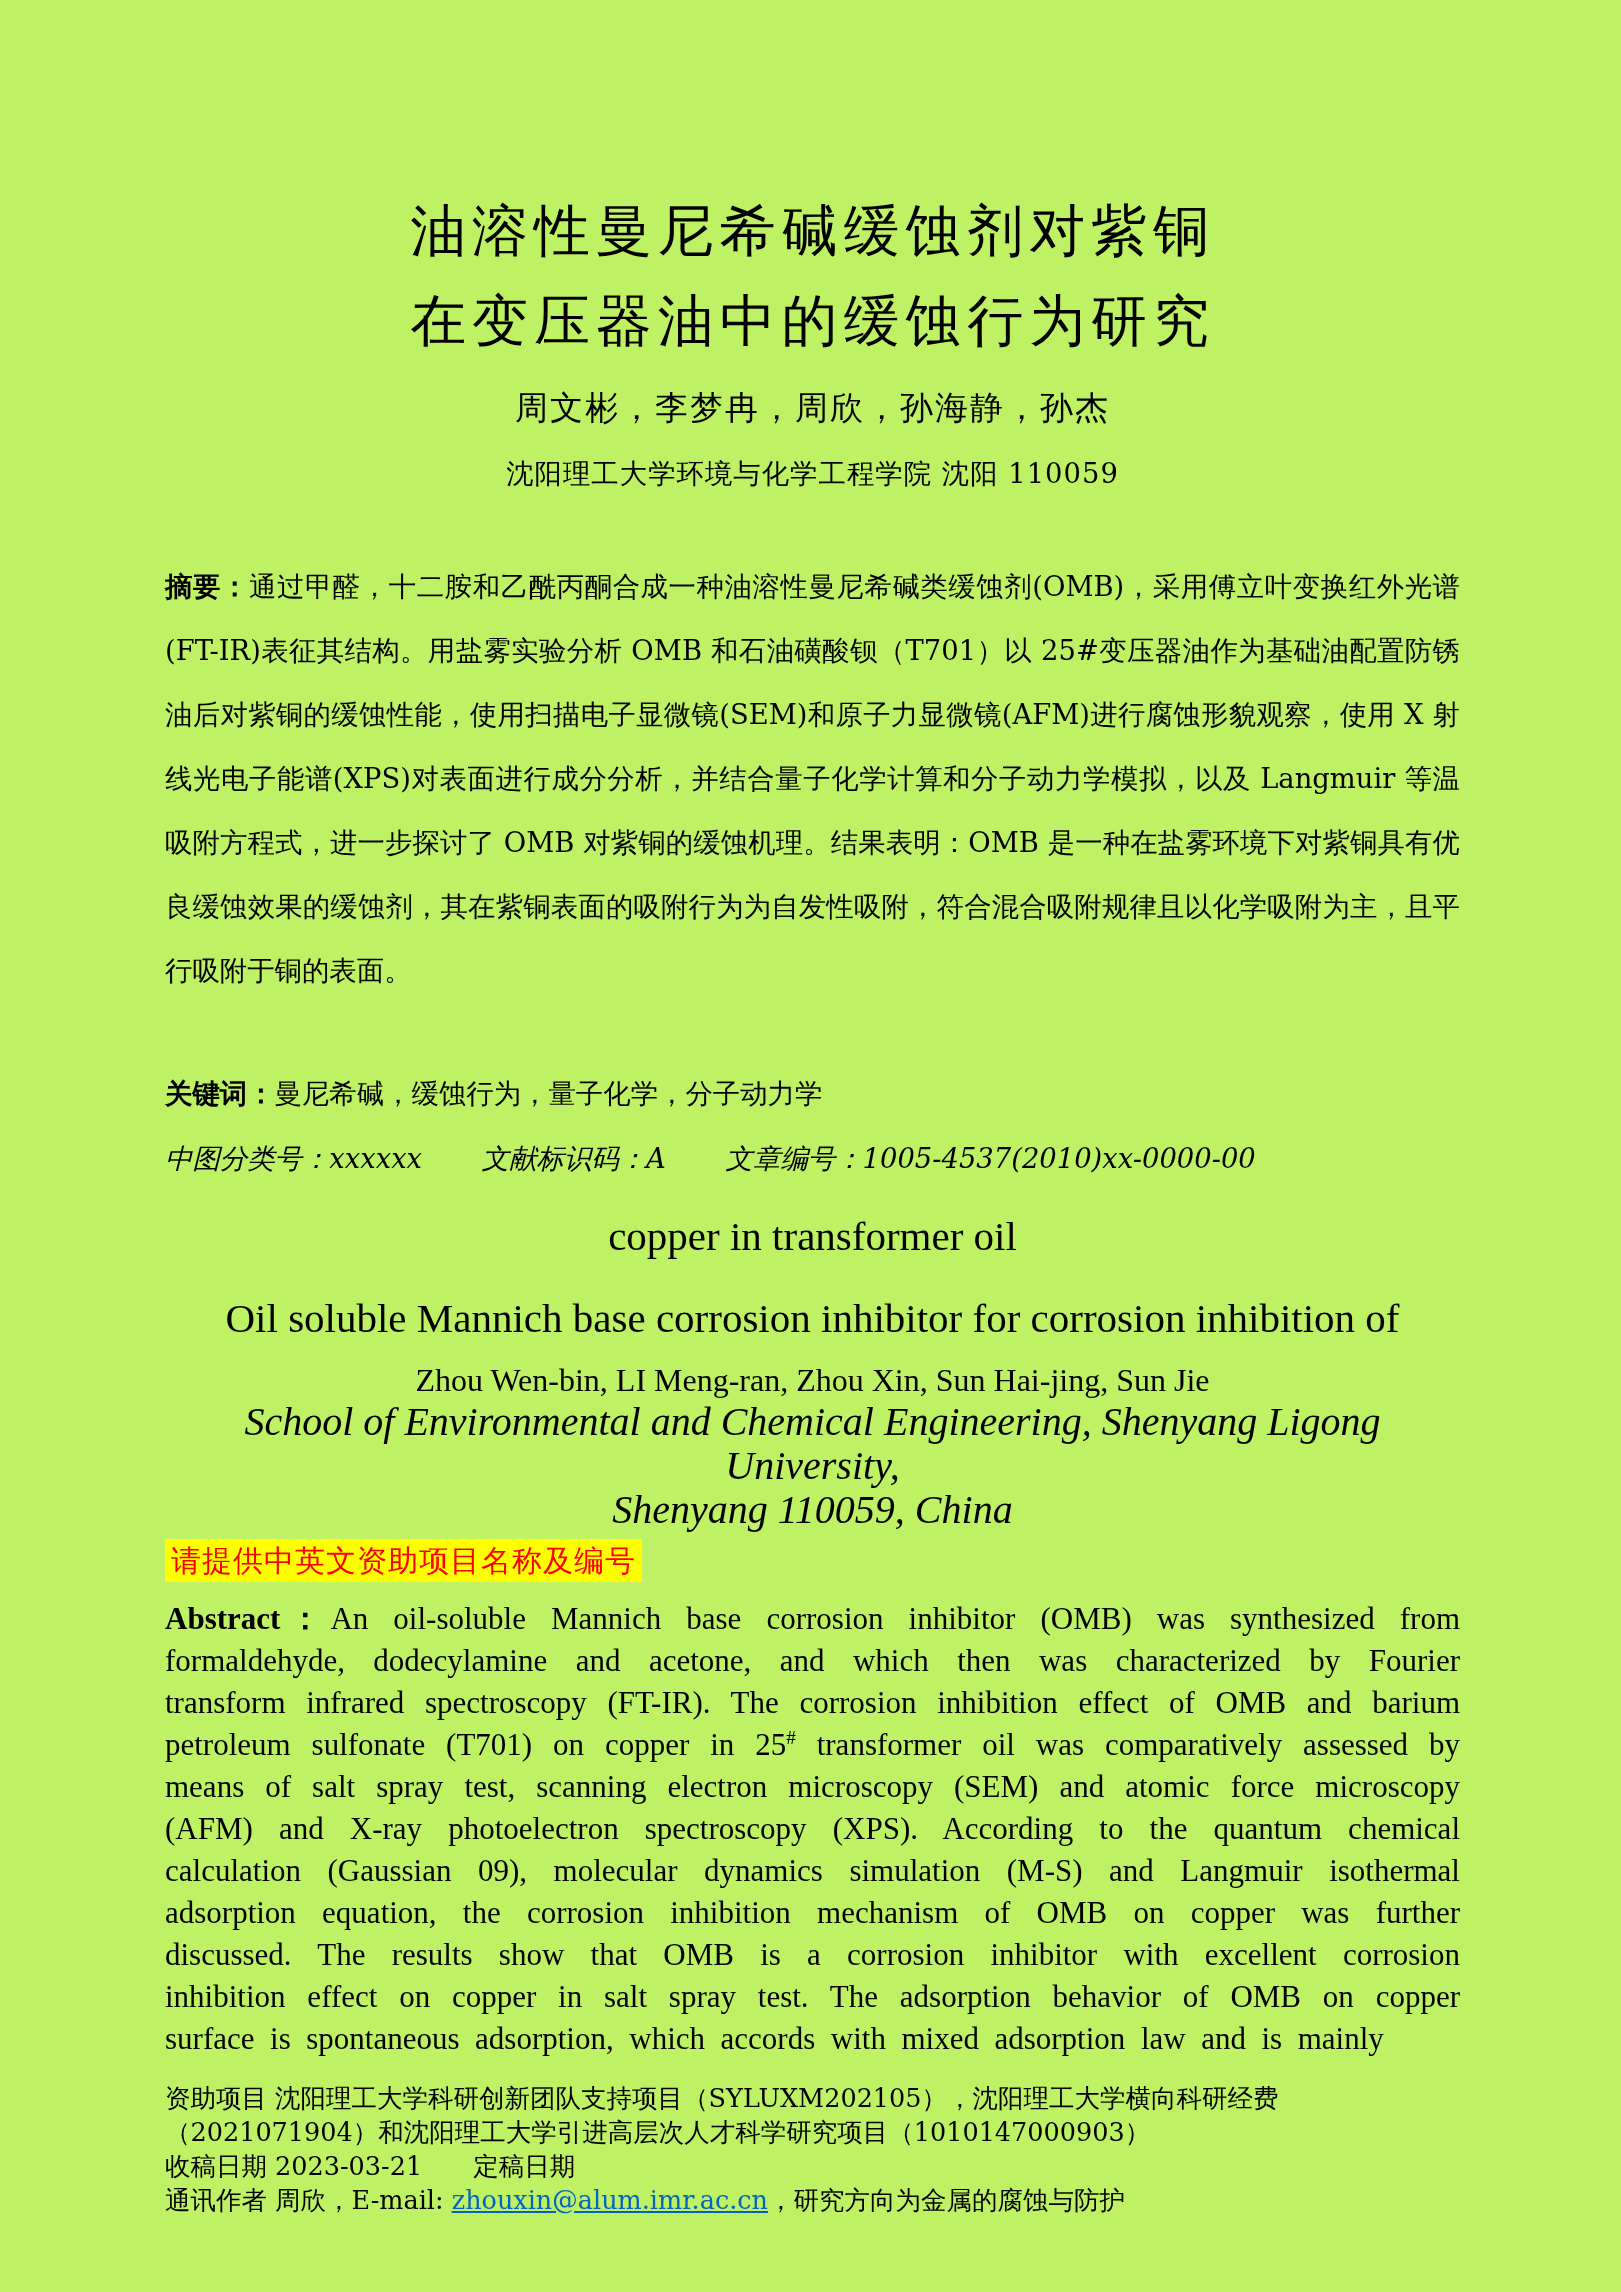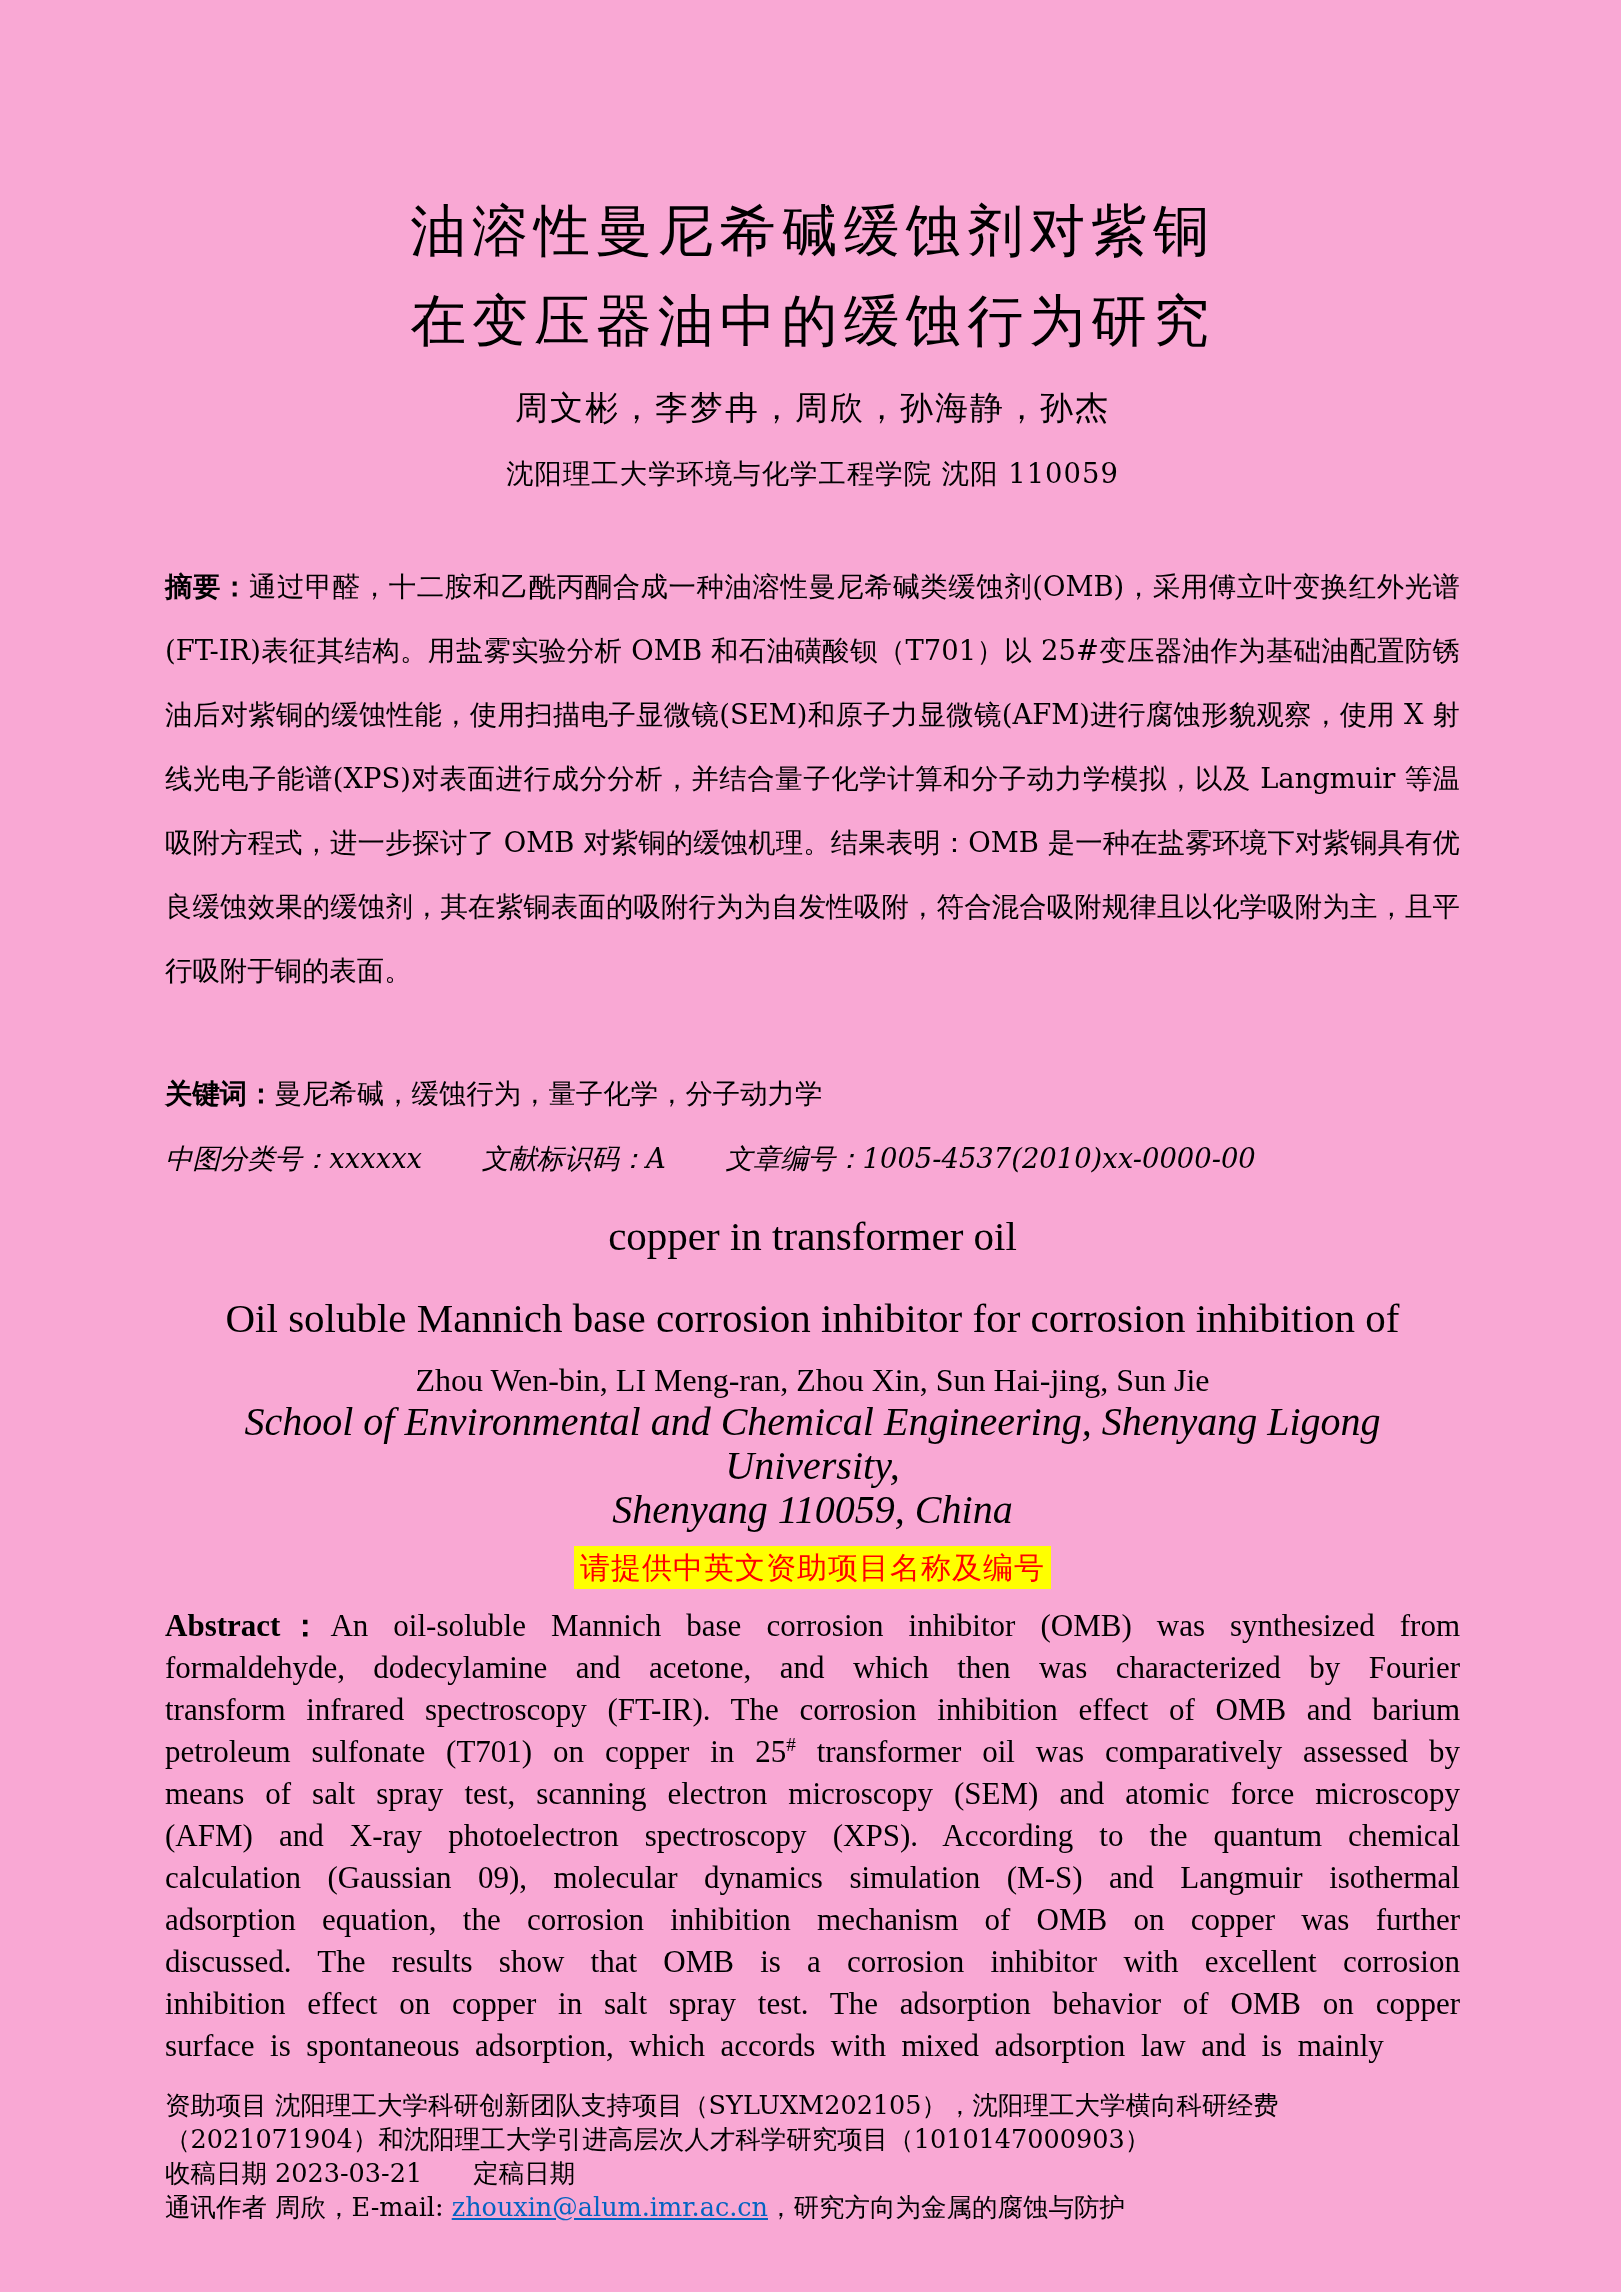--- a/index.html
+++ b/index.html
@@ -1,34 +1,34 @@
 <!DOCTYPE html>
 <html><head>
 <meta charset="utf-8">
 <style>
   html,body { margin:0; padding:0; background:#ffffff; }
   .page {
-    width:1621px; height:2293px; background:#f9a8d4; color:#000000;
+    width:1621px; height:2293px; background:#bef264; color:#000000;
     box-sizing:border-box; padding:186px 161px 0 165px;
     font-family:"DejaVu Serif","Liberation Serif",serif;
     overflow:hidden; position:relative;
   }
   .cn-title { text-align:center; font-size:56px; line-height:90px; letter-spacing:5.9px; font-weight:400; }
   .cn-authors { margin-top:17.6px; text-align:center; font-size:33px; line-height:47px; letter-spacing:2px; }
   .cn-affil { margin-top:23.5px; text-align:center; font-size:27.4px; line-height:39px; letter-spacing:1px; }
   .cn-abstract { margin-top:61px; font-size:27.4px; line-height:64px; text-align:justify; }
   .bold-label { font-weight:bold; }
   .cn-keywords { margin-top:71px; font-size:27.4px; line-height:39px; }
   .cn-class { margin-top:25.5px; font-size:27.4px; line-height:39px; }
   .cn-class .seg { margin-right:51px; white-space:nowrap;font-style:italic; }
   .cn-class .seg:last-child { margin-right:0; }
   .en-title { margin-top:17.6px; text-align:center; font-size:41px; line-height:82px; font-family:"Liberation Serif",serif; }
   .en-authors { margin-top:2px; text-align:center; font-size:32px; line-height:39px; font-family:"Liberation Serif",serif; }
   .en-affil { text-align:center; font-size:40px; line-height:44px; font-style:italic; font-family:"Liberation Serif",serif; }
-  .note-row { margin-top:14px;text-align:center; }
+  .note-row { margin-top:7px; }
   .note-highlight {
     display:inline-block; background:#ffff00; color:#ff0000;
     font-size:30px; line-height:39px; padding:2px 5.9px; letter-spacing:1px;
   }
   .en-abstract {
     margin-top:16px; font-size:31px; line-height:42px; text-align:justify;
     word-spacing:7.8px; font-family:Liberation Serif, serif;
   }
   .en-abstract sup { font-size:0.62em; vertical-align:super; line-height:0; }
   .footnotes { margin-top:21px; font-size:25.5px; line-height:34px; }

